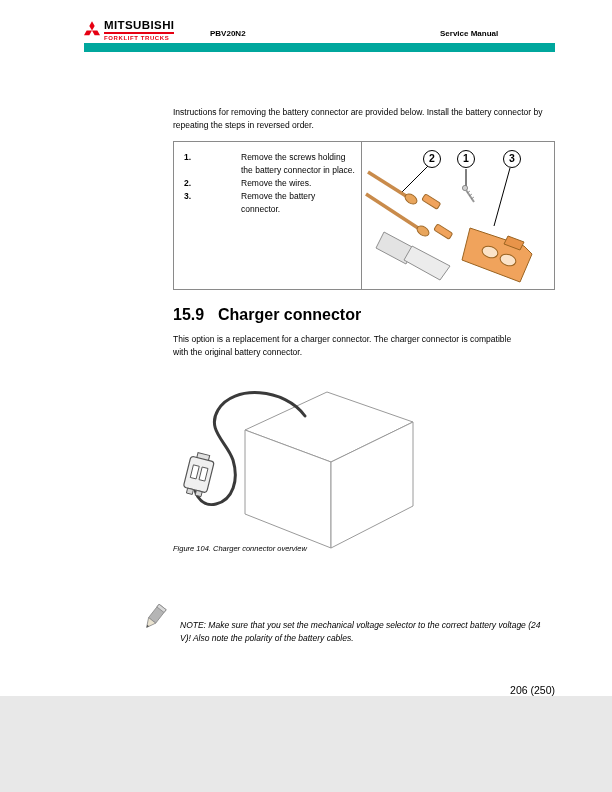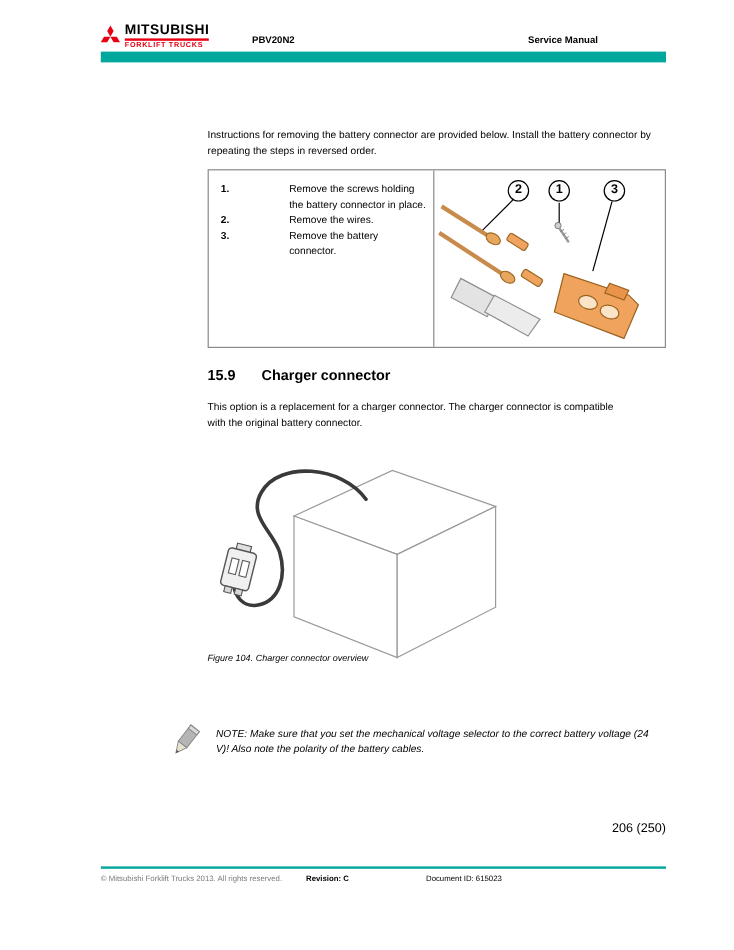--- a/index.html
+++ b/index.html
@@ -3,37 +3,37 @@
 <meta charset="utf-8">
 <style>
   :root{
     --accent:#00A79D;
     --brand-red:#E60012;
     --connector-orange:#F0A35C;
   }
   *{box-sizing:border-box;}
   html,body{margin:0;padding:0;background:#e8e8e8;}
   body{font-family:"Liberation Sans",sans-serif;color:#000;}
-  .page{position:relative;width:612px;height:792px;background:#fff;margin:0 auto;overflow:hidden;}
+  .page{position:relative;width:612px;height:696px;background:#fff;margin:0 auto;overflow:hidden;}
 
   
   .logo{position:absolute;left:84px;top:20px;display:flex;align-items:flex-start;}
   .logo-mark{width:16px;height:15px;margin-right:4px;margin-top:1px;}
   .logo-text{display:flex;flex-direction:column;}
   .brand-name{font-size:11.5px;font-weight:bold;letter-spacing:0.4px;line-height:11px;}
   .brand-rule{height:1.6px;background:var(--brand-red);margin-top:1px;}
   .brand-sub{font-size:6px;font-weight:bold;color:var(--brand-red);letter-spacing:0.6px;margin-top:1px;}
   .doc-code{position:absolute;left:210px;top:29px;font-size:8px;font-weight:bold;}
   .doc-type{position:absolute;left:440px;top:29px;font-size:8px;font-weight:bold;text-align:right;}
   .teal-bar{position:absolute;left:84px;top:43px;width:471px;height:9px;background:var(--accent);}
 
   
   .h-small{position:absolute;left:173px;top:85px;font-size:9.5px;font-weight:bold;display:flex;}
   .h-small .sec-num{width:50px;}
-  .h-large{position:absolute;left:173px;top:306px;font-size:12px;font-weight:bold;display:flex;}
+  .h-large{position:absolute;left:173px;top:306px;font-size:16px;font-weight:bold;display:flex;}
   .h-large .sec-num{width:45px;}
   .para{position:absolute;font-size:8.5px;line-height:13px;}
   .p-replacing{left:173px;top:106px;width:374px;}
   .p-charger{left:173px;top:333px;width:350px;}
 
   
   .ibox{position:absolute;left:173px;top:141px;width:382px;height:149px;border:1px solid #8a8a8a;display:flex;background:#fff;}
   .ibox-list{width:187px;padding:9px 6px 0 10px;}
   .step{display:flex;font-size:8.5px;line-height:13px;}
   .step-num{width:17px;font-weight:bold;flex:none;}
@@ -46,21 +46,21 @@
   .co-1{left:95px;top:8px;}
   .co-3{left:141px;top:8px;}
 
   
   .charger-fig{position:absolute;left:175px;top:372px;width:280px;height:196px;}
   .fig-caption{position:absolute;left:173px;top:544px;font-size:7.5px;font-style:italic;}
 
   
   .note{position:absolute;left:141px;top:603px;display:flex;align-items:flex-start;}
   .note-icon{width:26px;height:30px;flex:none;}
-  .note-text{margin-left:13px;margin-top:2px;width:362px;font-size:8.5px;font-style:italic;line-height:13px;}
+  .note-text{margin-left:13px;margin-top:16px;width:362px;font-size:8.5px;font-style:italic;line-height:13px;}
 
   
   .footer-line{position:absolute;left:84px;top:722px;width:471px;height:2px;background:var(--accent);}
   .f-copy{position:absolute;left:84px;top:729px;font-size:6.5px;color:#7a7a7a;}
   .f-rev{position:absolute;left:255px;top:729px;font-size:6.5px;font-weight:bold;}
   .f-doc{position:absolute;left:355px;top:729px;font-size:6.5px;}
   .f-page{position:absolute;left:465px;top:684px;width:90px;text-align:right;font-size:10.5px;}
 </style>
 </head>
 <body>

